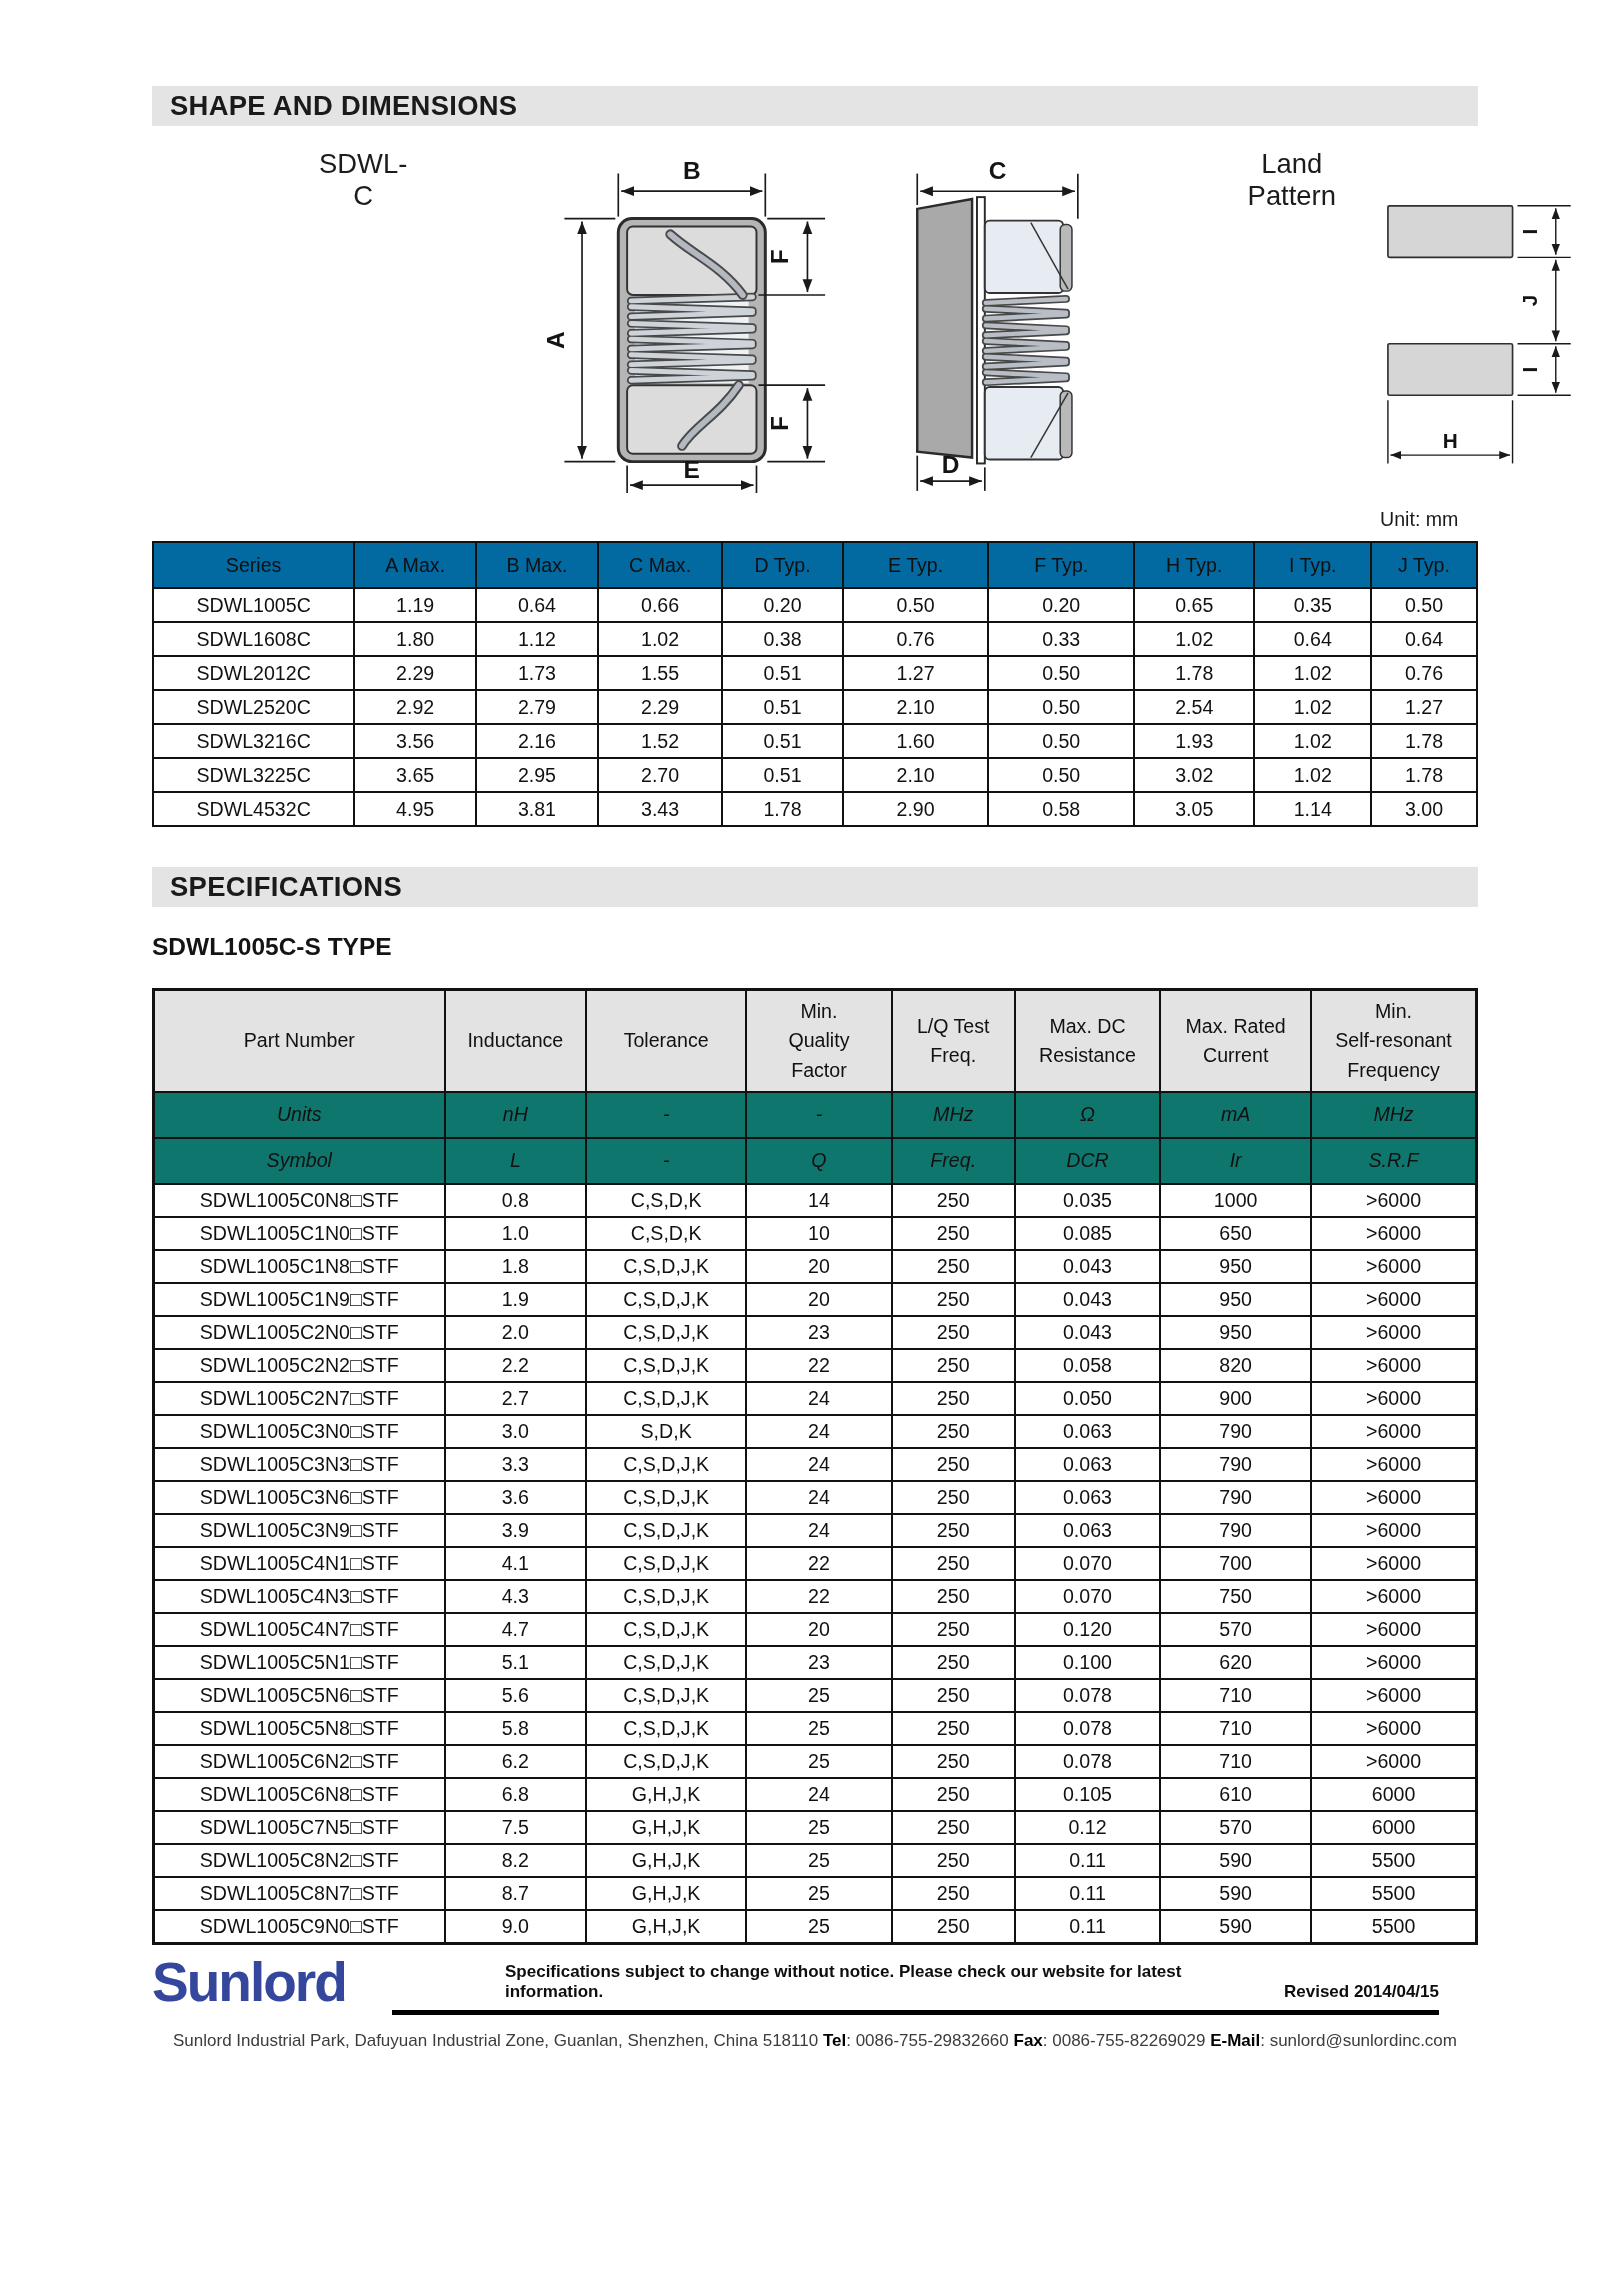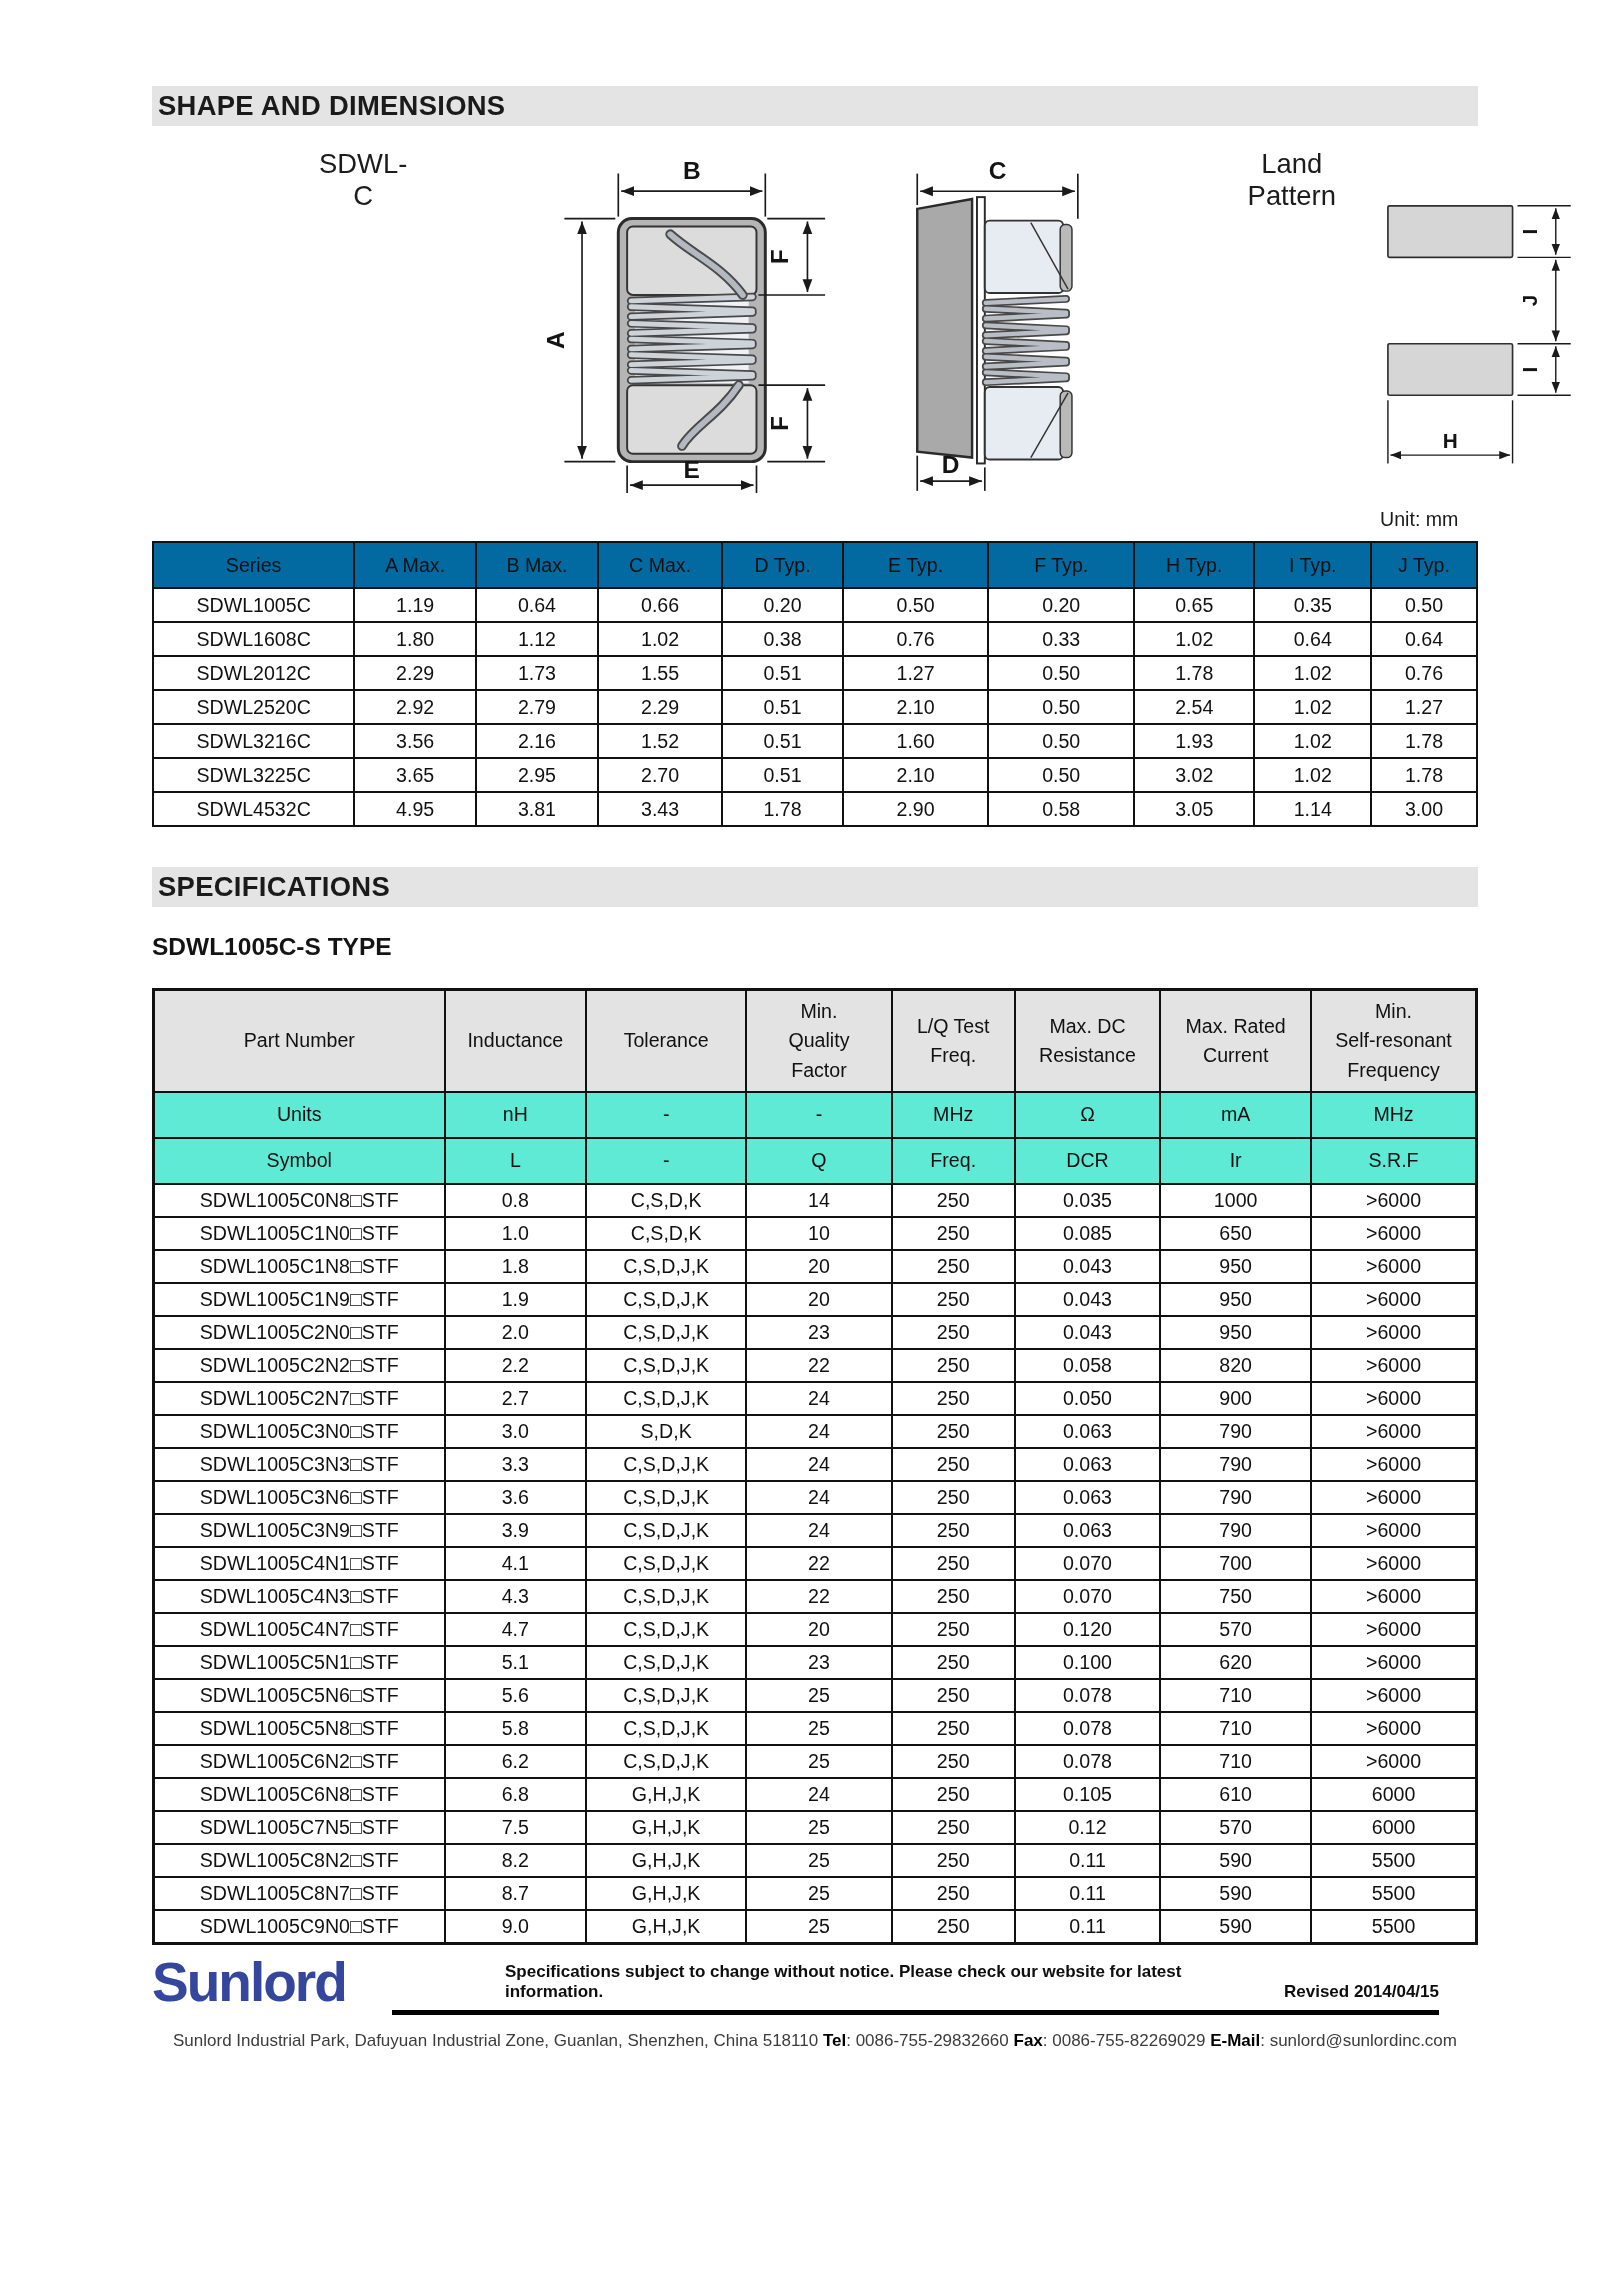--- a/index.html
+++ b/index.html
@@ -6,21 +6,21 @@
   body {
     width:1621px; height:2293px; background:#ffffff; overflow:hidden;
     font-family:"Liberation Sans", sans-serif; color:#111;
     -webkit-font-smoothing:antialiased;
   }
   .page { position:absolute; left:152px; top:0; width:1326px; }
 
   
   .section-bar {
     background:#e4e4e4; height:40px; display:flex; align-items:center;
-    padding-left:6px; box-sizing:border-box;
+    padding-left:18px; box-sizing:border-box;
   }
   .section-bar span { font-weight:bold; font-size:27.4px; letter-spacing:0.3px; color:#1a1a1a; }
   .bar-shape { margin-top:86px; }
   .bar-specs { margin-top:40px;align-items:center; }
 
   
   .drawings-row { display:flex; margin-top:21.6px; }
   .drawing-group { display:flex; flex-direction:row; }
   .group-sdwlc { margin-left:167px; }
   .group-land  { margin-left:108px; }
@@ -43,21 +43,21 @@
     font-size:19.6px; height:32px; padding:0 2px;
   }
   .dim-table thead td { background:#0369a1; height:44px; }
 
   .spec-table { border:3.9px solid #111; margin-top:27.4px; }
   .spec-table td {
     border:2px solid #111; text-align:center; vertical-align:middle;
     font-size:19.6px; height:31px; padding:0 2px;
   }
   .spec-table tr.hdr td { background:#e3e3e3; white-space:pre-line; line-height:1.5; height:100px; }
-  .spec-table tr.units td, .spec-table tr.symbol td { background:#5eead4; height:44px; }
+  .spec-table tr.units td, .spec-table tr.symbol td { background:#0f766e; height:44px;font-style:italic; }
 
   .subtitle { font-size:24.5px; font-weight:bold; color:#141414; margin-top:25.5px; }
 
   
   .footer { margin-top:10px; }
   .footer-top { display:flex; align-items:flex-end; }
   .logo {
     color:#35479c; font-size:55px; font-weight:bold; letter-spacing:-2px;
     width:240px; line-height:1.0; white-space:nowrap;
   }

